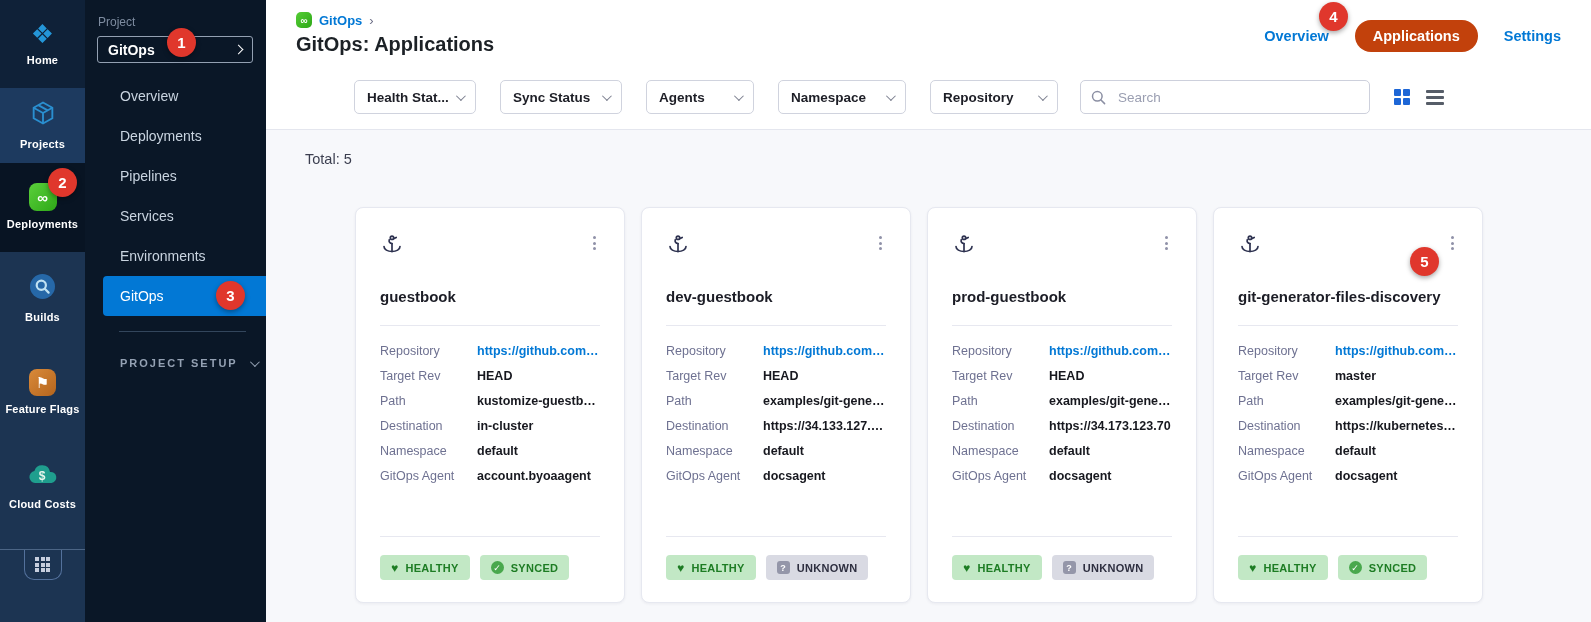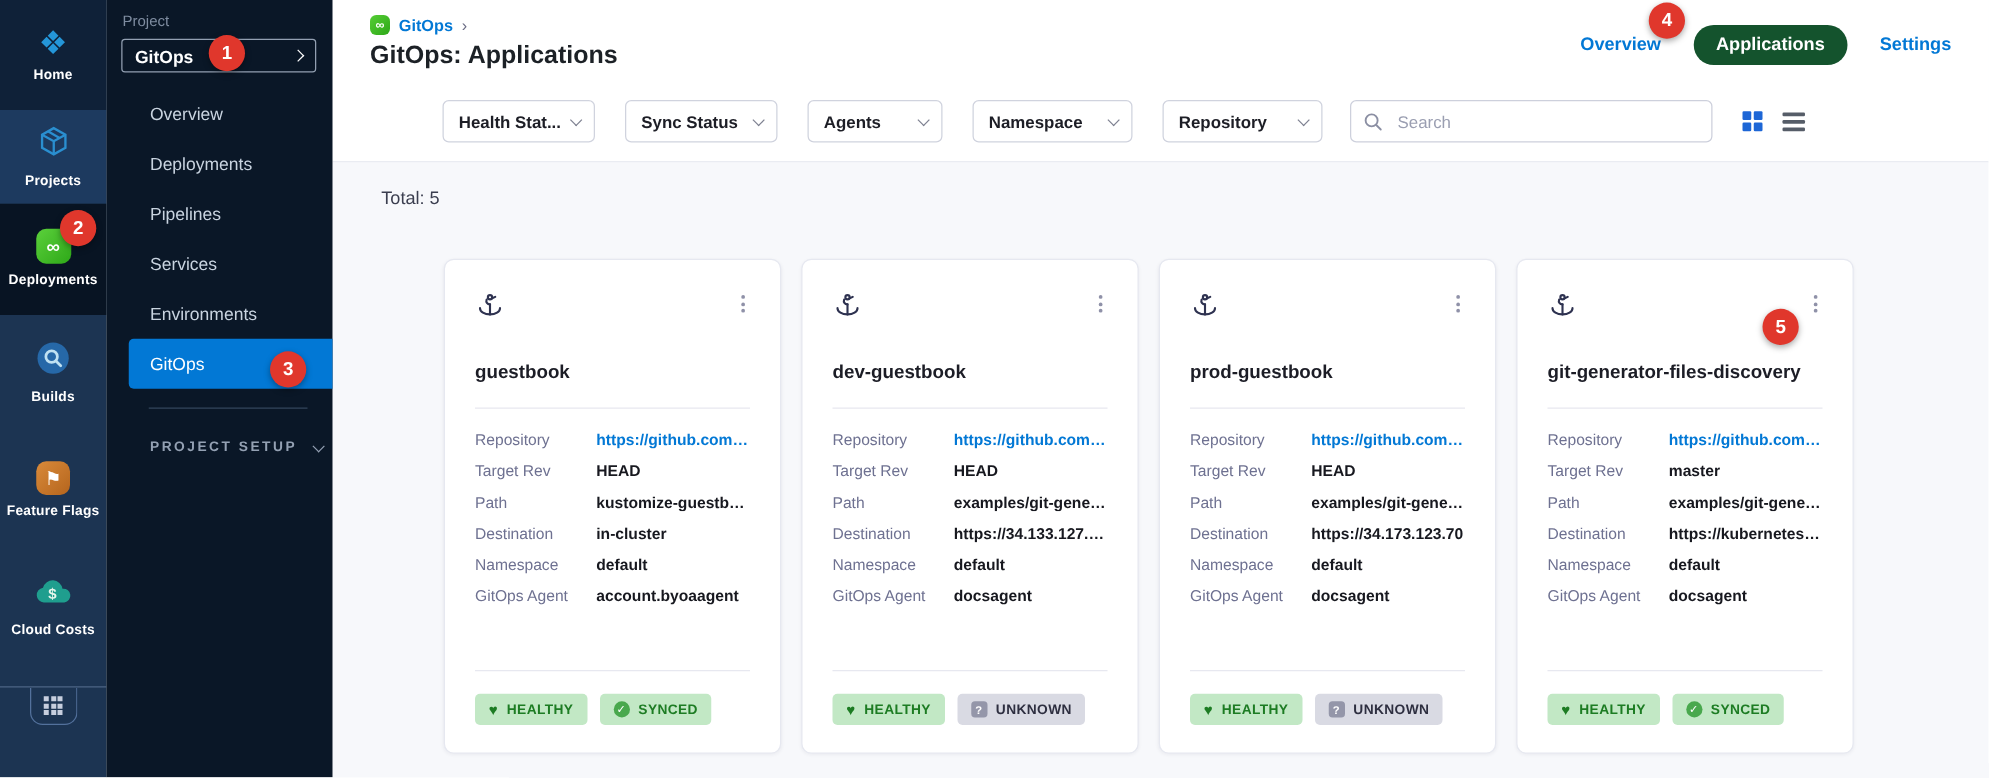--- a/index.html
+++ b/index.html
@@ -17,21 +17,21 @@
   .ri-builds,.ri-ff,.ri-cc { height:94px; }
   .ricon-home { color:#2496D8; font-size:26px; line-height:26px; }
   .chip-green { width:28px; height:28px; border-radius:8px; background:linear-gradient(135deg,#5BD03B,#2EA818); color:#fff; font-weight:bold; font-size:15px; display:flex; align-items:center; justify-content:center; }
   .chip-orange { width:27px; height:27px; border-radius:8px; background:linear-gradient(135deg,#D98A3A,#B5651D); color:#fff; font-size:15px; display:flex; align-items:center; justify-content:center; }
   .rail-bottom { margin-top:auto; border-top:1px solid rgba(150,175,210,.4); height:73px; display:flex; justify-content:center; align-items:flex-start; }
   .grid-btn { width:38px; height:30px; border:1px solid #53719C; border-top:none; border-radius:0 0 10px 10px; display:flex; align-items:center; justify-content:center; cursor:pointer; }
   .grid-glyph { display:grid; grid-template-columns:repeat(3,4px); grid-template-rows:repeat(3,4px); gap:1.5px; }
   .grid-glyph span { background:#C6CEDE; }
 
   
-  .pnav { position:absolute; left:85px; top:0; width:181px; height:622px; background:#0A1727; padding-top:10px; z-index:4; }
+  .pnav { position:absolute; left:85px; top:0; width:181px; height:622px; background:#0A1727; padding-top:15px; z-index:4; }
   .pn-label { color:#7E8CA0; font-size:12px; margin:0 0 7px 13px; }
   .pn-selector { margin:0 13px 0 12px; height:27px; border:1px solid #93A0B2; border-radius:3px; display:flex; align-items:center; justify-content:space-between; padding:0 10px; color:#fff; font-size:14px; font-weight:bold; cursor:pointer; }
   .pn-menu { margin-top:13px; }
   .pn-item { height:40px; display:flex; align-items:center; padding-left:35px; color:#C9D4E0; font-size:14px; cursor:pointer; }
   .pn-item.selected { background:#0278D5; color:#fff; margin-left:18px; padding-left:17px; border-radius:4px 0 0 4px; }
   .pn-divider { border-top:1px solid #33465C; margin:15px 20px 0 34px; }
   .pn-setup { margin:25px 0 0 35px; display:flex; align-items:center; gap:12px; color:#94A1B3; font-size:11px; font-weight:bold; letter-spacing:2px; cursor:pointer; }
 
   
   .chev { display:inline-block; width:7px; height:7px; border-right:1.6px solid #7D8090; border-bottom:1.6px solid #7D8090; }
@@ -43,21 +43,21 @@
   
   .main { position:absolute; left:266px; top:0; right:0; bottom:0; background:#fff; }
   .header { height:65px; padding:12px 30px 0 30px; position:relative; }
   .crumbs { display:flex; align-items:center; gap:7px; }
   .gitops-chip { width:16px; height:16px; border-radius:5px; background:linear-gradient(135deg,#55CD35,#2EA818); color:#fff; font-size:10px; font-weight:bold; display:flex; align-items:center; justify-content:center; }
   .crumb-link { color:#0278D5; font-size:13px; font-weight:bold; text-decoration:none; cursor:pointer; }
   .crumb-sep { color:#6B6D85; font-size:13px; }
   .title { margin-top:5px; font-size:20px; font-weight:bold; color:#1C2126; }
   .tabs { position:absolute; right:30px; top:20px; display:flex; align-items:center; gap:26px; }
   .tab { color:#0278D5; font-size:14.5px; font-weight:bold; text-decoration:none; cursor:pointer; }
-  .tab.active { background:#14532d; color:#fff; padding:8px 18px; border-radius:18px;text-align:right; }
+  .tab.active { background:#c2410c; color:#fff; padding:8px 18px; border-radius:18px;text-align:right; }
 
   .toolbar { height:65px; display:flex; align-items:center; padding:0 30px 0 64px; border-bottom:1px solid #E4E6EE; }
   .btn-new { background:#0278D5; color:#fff; border:none; border-radius:5px; font-size:14.5px; font-weight:bold; padding:10px 17px; cursor:pointer; font-family:inherit; }
   .filter { height:34px; background:#fff; border:1px solid #D0D3DE; border-radius:5px; display:flex; align-items:center; justify-content:space-between; padding:0 12px; font-size:13.5px; font-weight:bold; color:#1D1E26; margin-left:24px; cursor:pointer; }
   .f0{width:122px}.f1{width:122px}.f2{width:108px}.f3{width:128px}.f4{width:128px}
   .search { height:34px; width:290px; margin-left:22px; border:1px solid #CDD0DC; border-radius:5px; background:#fff; display:flex; align-items:center; padding:0 10px; gap:12px; }
   .search input { border:none; outline:none; flex:1; font-size:13.5px; color:#1D1E26; font-family:inherit; background:transparent; }
   .search input::placeholder { color:#9A9EB1; }
   .view-toggle { display:flex; align-items:center; gap:16px; margin-left:24px; }
   .grid-view { display:grid; grid-template-columns:7px 7px; grid-template-rows:7px 7px; gap:2px; cursor:pointer; }

